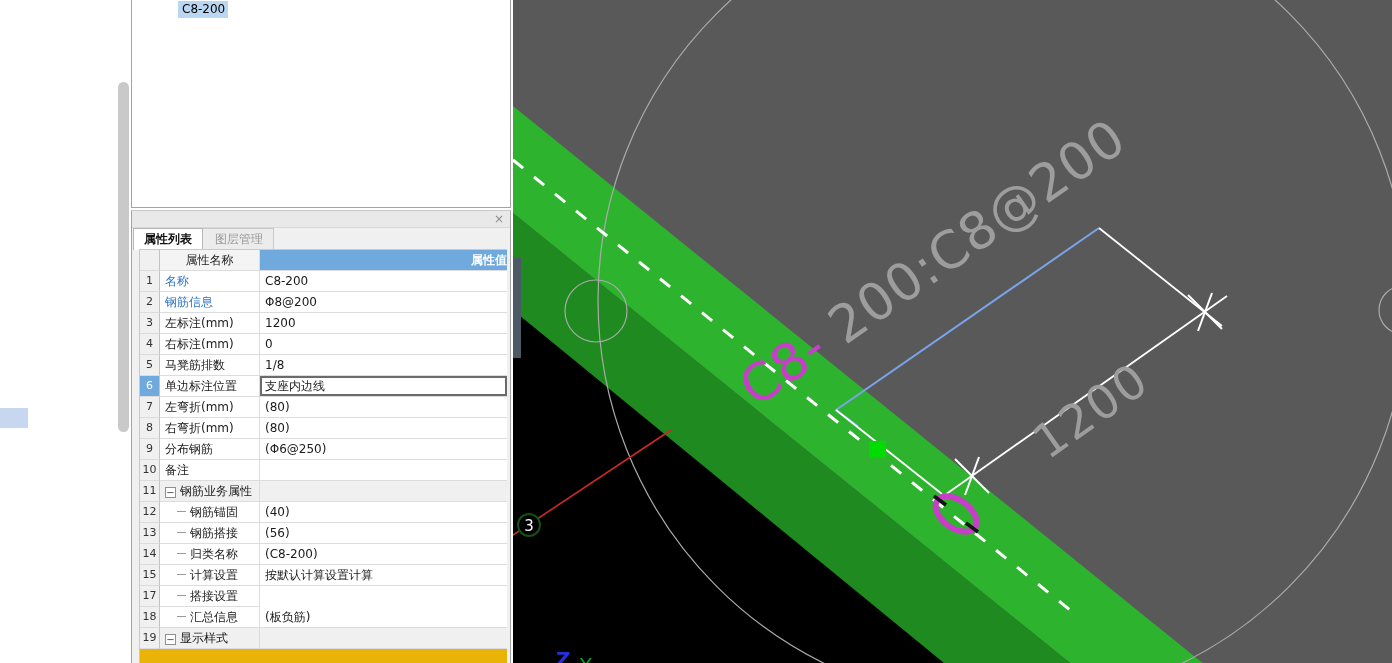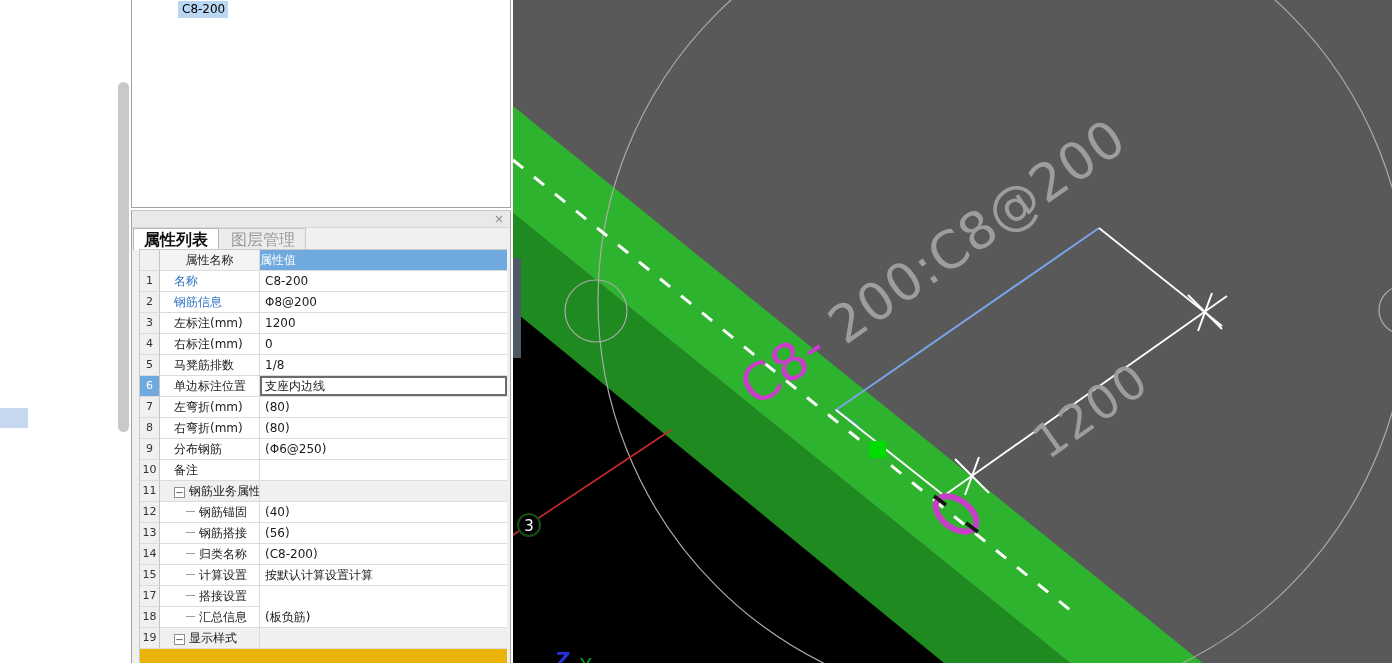--- a/index.html
+++ b/index.html
@@ -20,37 +20,37 @@
 
   
   #props-panel { left:131px; top:210px; width:380px; height:453px; background:#f0f0f0;
                  border-left:1px solid #a3a3a3; border-right:1px solid #a3a3a3;
                  border-top:1px solid #c9c9c9; }
   #props-strip { left:0; top:0; right:0; height:17px; background:#e9e9e9;
                  border-bottom:1px solid #d8d8d8; }
   #props-close { position:absolute; right:6px; top:1px; font-size:12px; color:#8a8a8a;
                  line-height:14px; cursor:default; }
   #props-tabs  { left:1px; top:17px; right:0; height:22px; display:flex; }
-  .tab { height:22px; padding:0 10px; font-size:16px; line-height:21px; }
+  .tab { height:22px; padding:0 10px; font-size:12px; line-height:21px; }
   .tab.active { background:#ffffff; color:#111; font-weight:bold;
                 border:1px solid #b6b6b6; border-bottom:none; }
   .tab.inactive { background:#ececec; color:#9a9a9a;
                   border:1px solid #c9c9c9; border-bottom:none; border-left:none;padding-left:12px; }
   #props-table { left:7px; top:38px; right:3px; bottom:0; background:#eab308;
                  border-left:1px solid #c9c9c9; border-top:1px solid #c9c9c9;
                  overflow:hidden; font-size:12px; }
   .trow { display:flex; height:21px; line-height:20px; background:#fff; }
   .c-num { width:20px; flex:none; background:#f0f0f0; border-right:1px solid #c3c3c3;
            border-bottom:1px solid #dcdcdc; text-align:center; color:#333; font-size:11px; }
-  .c-name { width:100px; flex:none; padding-left:14px; border-right:1px solid #dcdcdc;
+  .c-name { width:100px; flex:none; padding-left:5px; border-right:1px solid #dcdcdc;
             border-bottom:1px solid #dcdcdc; color:#1a1a1a; white-space:nowrap; overflow:hidden; }
   .c-value { flex:1; padding-left:5px; border-bottom:1px solid #dcdcdc; color:#1a1a1a;
              white-space:nowrap; overflow:hidden; }
   .trow.header .c-name { background:#f4f4f4; text-align:center; padding-left:0; color:#222; }
-  .trow.header .c-value { background:#6fa9de; color:#ffffff; text-align:left; padding-left:0; }
+  .trow.header .c-value { background:#6fa9de; color:#ffffff; text-align:right; padding-left:0;font-weight:bold; }
   .trow.group .c-name, .trow.group .c-value { background:#f0f0f0; }
   .trow.sel .c-num { background:#6fa9de; color:#fff; }
   .c-value.editing { box-shadow:inset 0 0 0 2px #6b6b6b; }
   .c-name.blue { color:#2e74c4; }
   .collapse { display:inline-block; width:11px; height:11px; border:1px solid #8f8f8f;
               background:#fff; font-size:10px; line-height:9px; text-align:center;
               vertical-align:-1px; margin-right:4px; color:#444; }
   .treedash { display:inline-block; width:9px; height:1px; background:#9a9a9a;
               vertical-align:4px; margin:0 4px 0 12px; }
 

